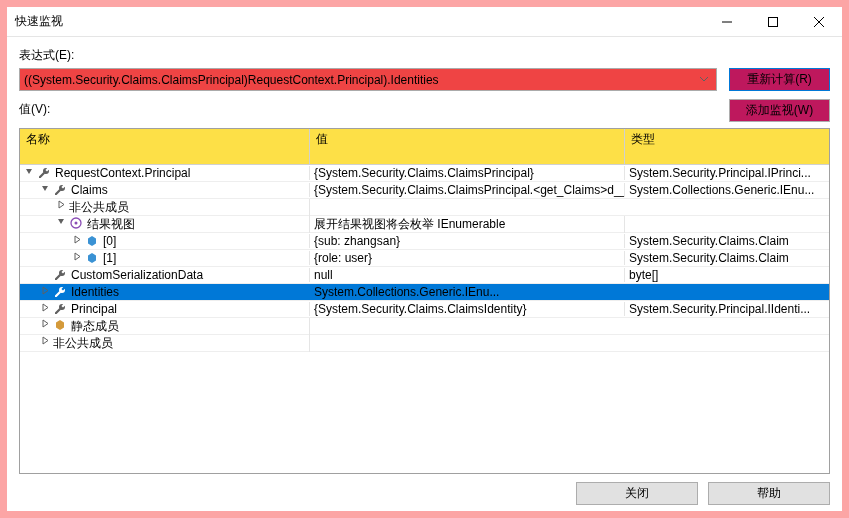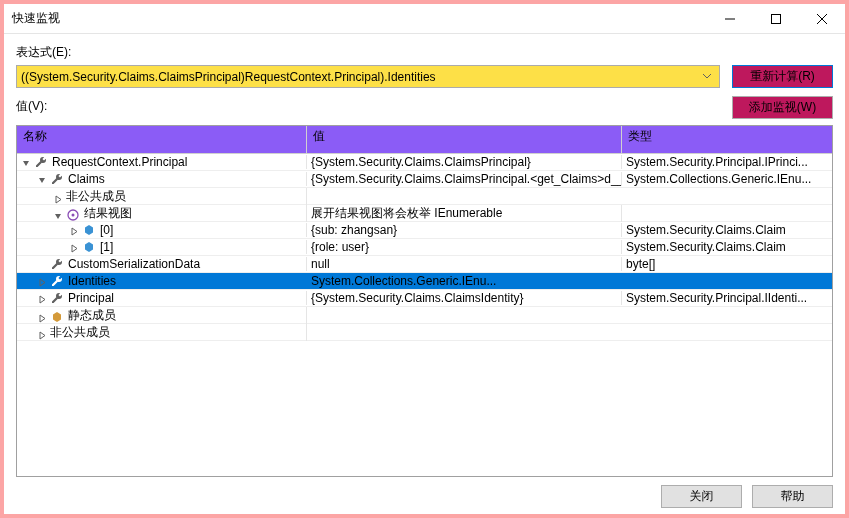--- a/index.html
+++ b/index.html
@@ -1,48 +1,48 @@
 <!DOCTYPE html>
 <html><head>
 <meta charset="utf-8">
 <style>
 * { margin:0; padding:0; box-sizing:border-box; }
 body { font-family:"Microsoft YaHei","Segoe UI",sans-serif; font-size:12px; background:#fff; color:#000; overflow:hidden; }
-.window { width:849px; height:518px; border:4px solid #fca5a5; display:flex; flex-direction:column; background:#fff; }
+.window { width:849px; height:518px; border:7px solid #fca5a5; display:flex; flex-direction:column; background:#fff; }
 .titlebar { height:30px; display:flex; align-items:center; padding-left:8px; border-bottom:1px solid #e5e5e5; }
 .titlebar .title { flex:1; font-size:12px; }
 .win-btn { width:46px; height:30px; display:flex; align-items:center; justify-content:center; }
 .win-btn svg { width:10px; height:10px; }
 .content { padding:10px 12px 6px 12px; display:flex; flex-direction:column; flex:1; }
 .row-top { display:flex; align-items:flex-end; gap:12px; margin-bottom:6px; }
 .expr-col { flex:1; display:flex; flex-direction:column; }
 .expr-label { margin-bottom:4px; }
-.combo { border:1px solid #ababab; height:23px; display:flex; align-items:center; padding:0 4px; background:#fde047; }
+.combo { border:1px solid #ababab; height:23px; display:flex; align-items:center; padding:0 4px; background:#ef4444; }
 .combo span { flex:1; white-space:nowrap; overflow:hidden; }
 .combo-btn { width:16px; display:flex; justify-content:center; align-items:center; }
 .side-btn { width:101px; height:23px; border:1px solid #adadad; background:#be185d; text-align:center; line-height:21px; }
 .side-btn.hl { border-color:#0078d7; }
 .val-label { margin:6px 0 4px 0; }
 .grid { flex:1; border:1px solid #a0a0a0; display:flex; flex-direction:column; background:#fff; }
 .grid-head, .grid-row { display:flex; }
-.grid-head { background:#8b5cf6; border-bottom:1px solid #d0d0d0; height:28px; }
+.grid-head { background:#fde047; border-bottom:1px solid #d0d0d0; height:36px; }
 .col-name { width:290px; border-right:1px solid #d0d0d0; padding:2px 6px; }
 .col-value { width:315px; border-right:1px solid #d0d0d0; padding:2px 6px; }
 .col-type { flex:1; padding:2px 6px; }
 .grid-body { flex:1; overflow:auto; }
 .grid-row { height:17px; align-items:center; border-bottom:1px solid #eee; }
-.cell-name { width:290px; border-right:1px solid #e5e5e5; display:flex; align-items:flex-end; padding-left:4px; white-space:nowrap; overflow:hidden; }
+.cell-name { width:290px; border-right:1px solid #e5e5e5; display:flex; align-items:flex-start; padding-left:4px; white-space:nowrap; overflow:hidden; }
 .cell-value { width:315px; border-right:1px solid #e5e5e5; padding:0 4px; white-space:nowrap; overflow:hidden; }
 .cell-type { flex:1; padding:0 4px; white-space:nowrap; overflow:hidden; }
 .caret { width:11px; height:11px; margin-right:2px; display:inline-flex; align-items:center; justify-content:center; flex-shrink:0; }
 .icon { width:14px; height:14px; margin-right:4px; display:inline-flex; align-items:center; justify-content:center; flex-shrink:0; }
 .sel { background:#0078d7; color:#000000; }
 .sel .cell-name, .sel .cell-value { border-right-color:#0078d7; }
 .footer { display:flex; justify-content:flex-end; gap:10px; padding:8px 0 0 0; }
-.foot-btn { width:81px; height:23px; border:1px solid #adadad; background:#e1e1e1; text-align:center; line-height:21px; }
+.foot-btn { width:122px; height:23px; border:1px solid #adadad; background:#e1e1e1; text-align:center; line-height:21px; }
 </style>
 </head>
 <body>
 
 <div class="window">
   <div class="titlebar">
     <span class="title">快速监视</span>
     <div class="win-btn">
         <svg viewBox="0 0 10 10">
           <line x1="0" y1="5" x2="10" y2="5" stroke="#000" stroke-width="1"></line>

